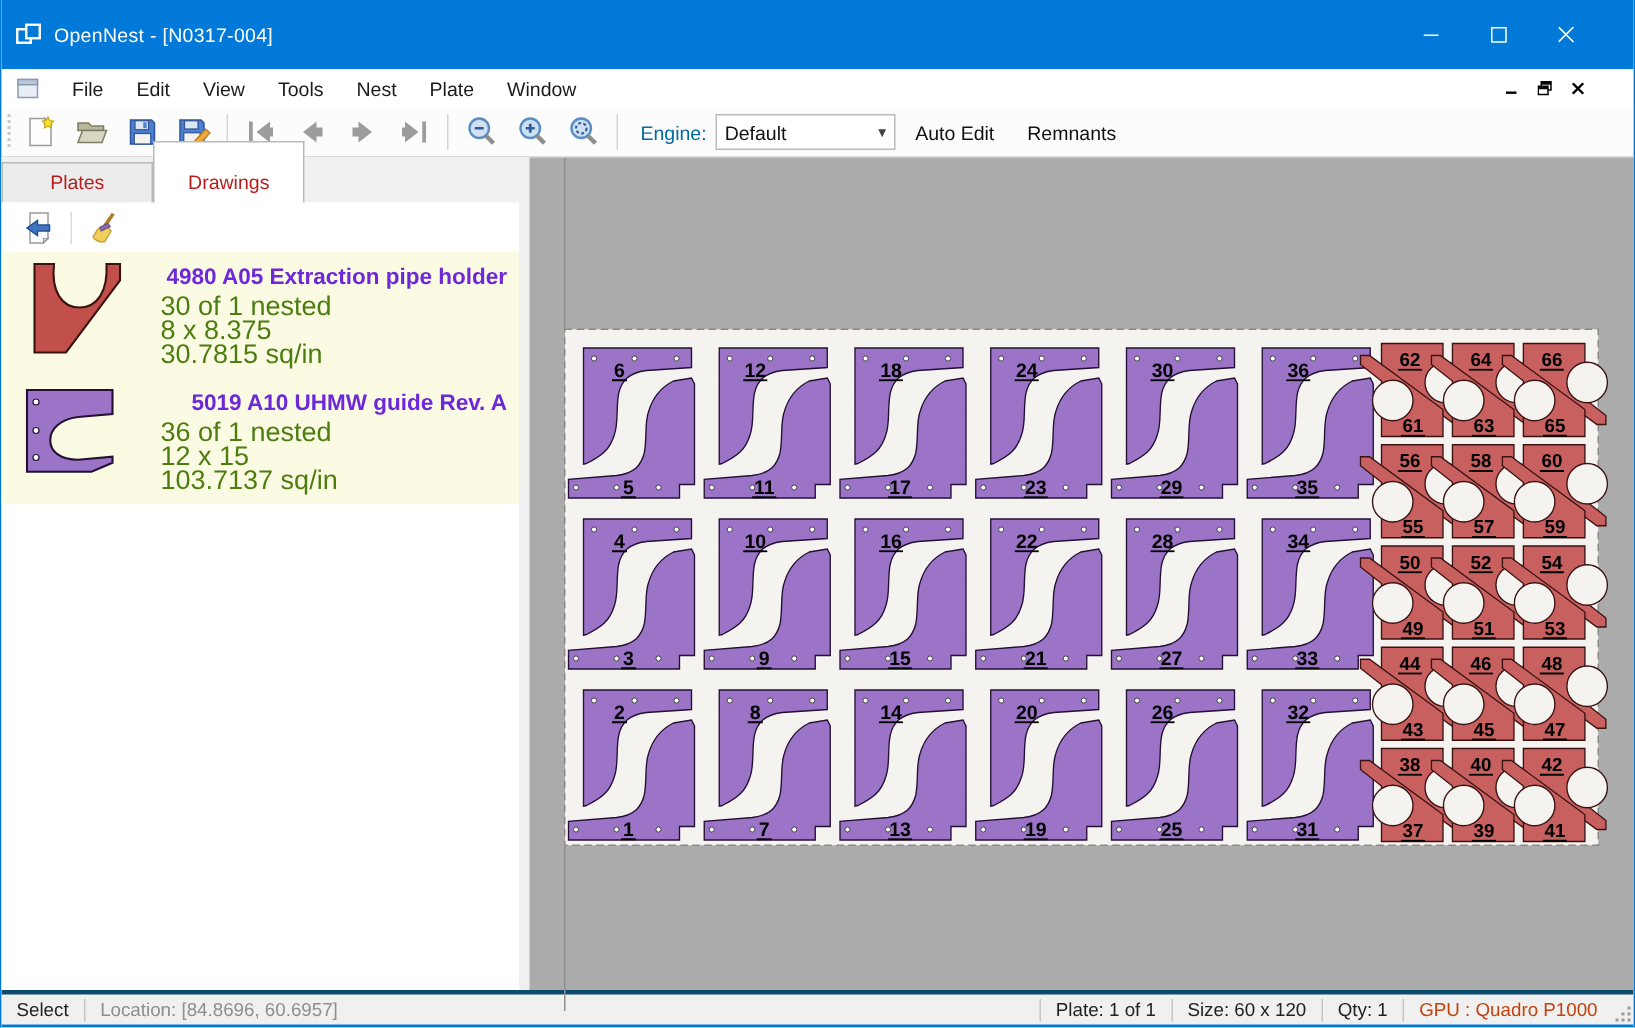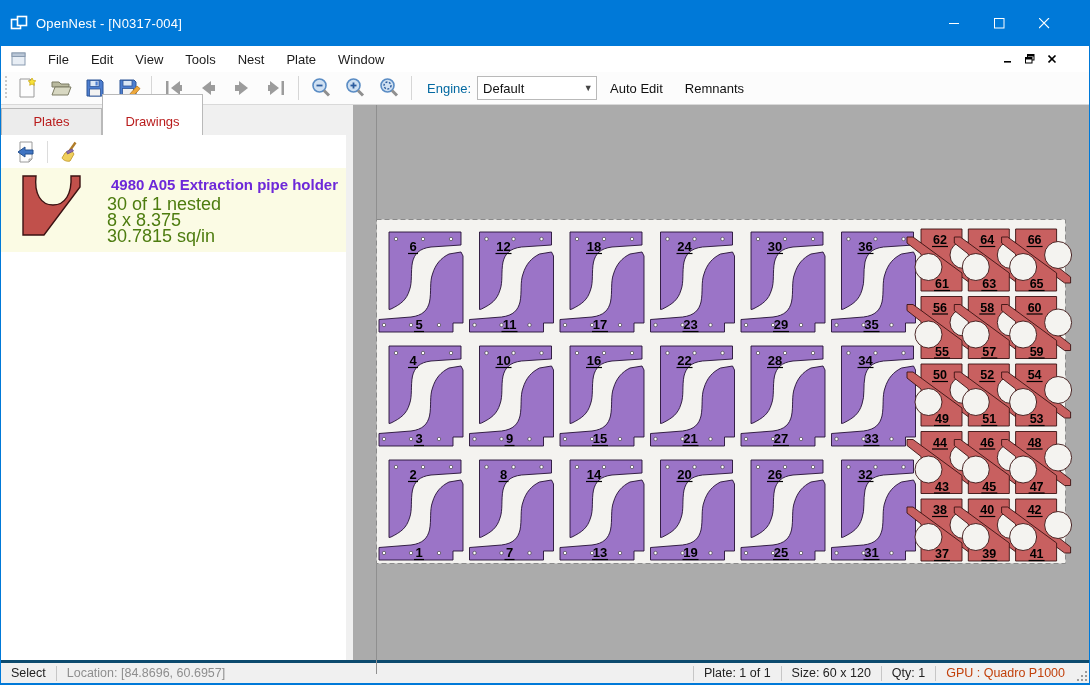--- a/index.html
+++ b/index.html
@@ -263,20 +263,36 @@
                   <path d="M8,2 L21,2 C19,20 26,31 38,31 C50,31 57,20 56,2 L65,2 L65,13 L29,61 L8,61 Z" fill="#c1504b" stroke="#3a1212" stroke-width="1.4"></path>
                 </svg>
               </span>
               <span class="drawing-info">
                 <div class="drawing-title">4980 A05 Extraction pipe holder</div>
                 <div class="drawing-meta">30 of 1 nested</div>
                 <div class="drawing-meta">8 x 8.375</div>
                 <div class="drawing-meta">30.7815 sq/in</div>
               </span>
             </div>
+            <div class="drawing-item">
+              <span class="drawing-thumb">
+                <svg width="70" height="60" viewBox="0 0 64 60">
+                  <path d="M2,2 L59,2 L59,18 L36,20 C24,21.5 17.5,28 17.5,35.5 C17.5,43 24,48.5 36,48.5 L59,46.5 L59,50.5 L45,56.5 L2,56.5 Z" fill="#9b74c7" stroke="#241034" stroke-width="1.4"></path>
+                  <circle cx="8" cy="10" r="2" fill="#fff" stroke="#241034" stroke-width=".8"></circle>
+                  <circle cx="8" cy="29" r="2" fill="#fff" stroke="#241034" stroke-width=".8"></circle>
+                  <circle cx="8" cy="47" r="2" fill="#fff" stroke="#241034" stroke-width=".8"></circle>
+                </svg>
+              </span>
+              <span class="drawing-info">
+                <div class="drawing-title">5019 A10 UHMW guide Rev. A</div>
+                <div class="drawing-meta">36 of 1 nested</div>
+                <div class="drawing-meta">12 x 15</div>
+                <div class="drawing-meta">103.7137 sq/in</div>
+              </span>
+            </div>
           </div>
       </div>
     </div>
 
     <div class="canvas">
       <svg id="plate-svg" width="738" height="569" viewBox="0 0 738 569">
           <line x1="23.5" y1="0" x2="23.5" y2="569" stroke="#8f8f8f" stroke-width="1"></line>
           <rect x="23.5" y="114.5" width="689" height="344" fill="#f4f3f0" stroke="#8a8a8a" stroke-width="1" stroke-dasharray="5 3"></rect>
           <g transform="translate(24,127)">
             <path d="M12,0 L84,0 L84,13 L54,15 C42,16.5 37.5,22 35.5,30 C33.5,40 35.5,50 32.5,58 C29.5,68 24,72 14,77 L12,77.5 Z" fill="#9b74c7" stroke="#241034" stroke-width="0.9"></path>

